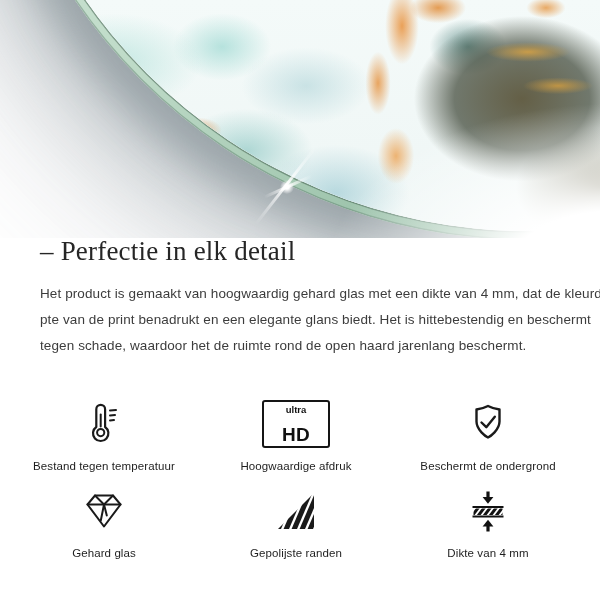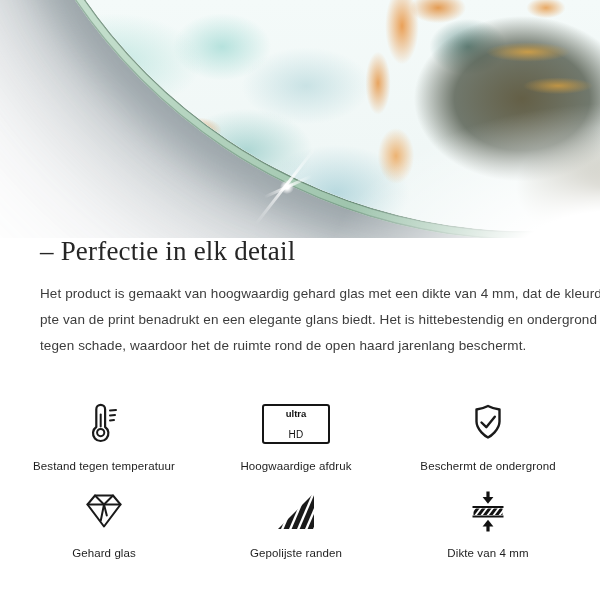--- a/index.html
+++ b/index.html
@@ -61,21 +61,21 @@
   
   .features{position:absolute;left:8px;top:400px;width:576px;display:grid;
       grid-template-columns:repeat(3,1fr);row-gap:15px;}
   .feature{display:flex;flex-direction:column;align-items:center;}
   .icon-box{height:48px;display:flex;align-items:center;justify-content:center;}
   .feature-label{margin-top:12px;font-size:11.5px;color:#1e1e1e;letter-spacing:.1px;}
   .stroke-icon{stroke:#1a1a1a;fill:none;stroke-linecap:round;stroke-linejoin:round;}
   .uhd-box{width:32px;padding:3px 16px 2px;border:2.2px solid #151515;border-radius:3px;
       text-align:center;line-height:1;color:#111;}
   .uhd-top{display:block;font-size:9.5px;font-weight:600;}
-  .uhd-bottom{display:block;font-size:10px;font-weight:400;letter-spacing:.3px;margin-top:11px;}
+  .uhd-bottom{display:block;font-size:19px;font-weight:700;letter-spacing:.3px;margin-top:11px;}
 </style>
 </head>
 <body>
 
 <div class="page">
 
   <div class="hero">
     <div class="disc">
       <div class="disc-art">
         <div class="art-canvas"></div>
@@ -86,21 +86,21 @@
     <div class="glint-ray-b"></div>
     <div class="glint-core"></div>
   </div>
 
   <div class="content">
     <h1 class="headline">
       <span>– Perfectie in elk detail</span>
     </h1>
     <div class="desc">
       <span>Het product is gemaakt van hoogwaardig gehard glas met een dikte van 4 mm, dat de kleurdie-</span>
-      <span>pte van de print benadrukt en een elegante glans biedt. Het is hittebestendig en ondergrond</span>
+      <span>pte van de print benadrukt en een elegante glans biedt. Het is hittebestendig en beschermt</span>
       <span>tegen schade, waardoor het de ruimte rond de open haard jarenlang beschermt.</span>
     </div>
   </div>
 
   <div class="features">
 
     <div class="feature">
       <div class="icon-box">
         <svg width="46" height="46" viewBox="0 0 46 46">
           <g class="stroke-icon" stroke-width="2.2">

